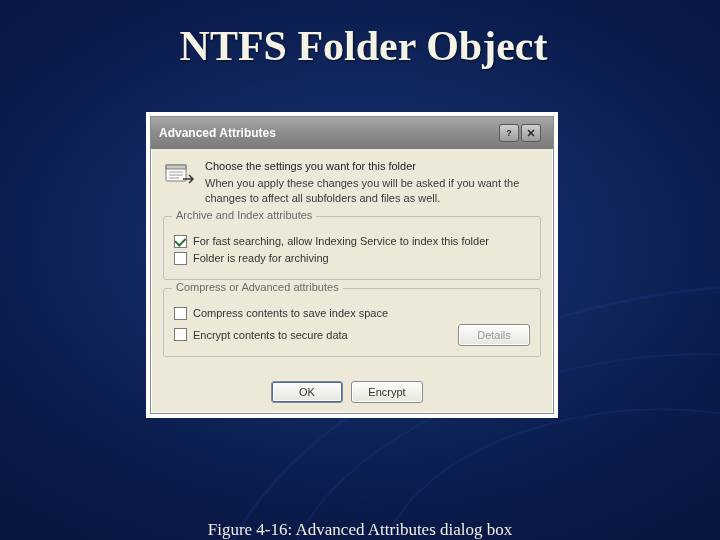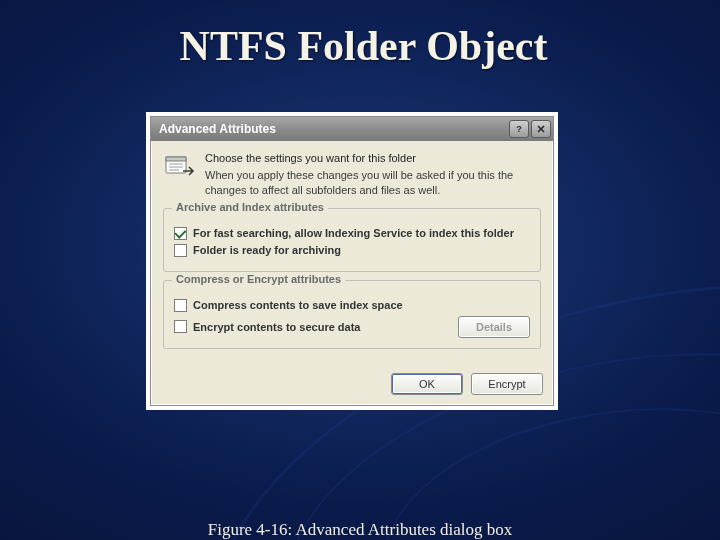--- a/index.html
+++ b/index.html
@@ -39,25 +39,25 @@
   .dialog {
     width: 100%;
     background: #ece9d8;
     border: 1px solid #8a8a8a;
     box-shadow: 0 0 0 1px #fff inset;
     font-size: 11px;
     color: #333;
   }
 
   .titlebar {
-    height: 24px;
+    height: 32px;
     background: linear-gradient(to bottom, #a8a8a8, #8c8c8c 50%, #7a7a7a);
     display:flex;
     align-items:center;
-    padding: 0 2px 0 8px;
+    padding: 0 12px 0 8px;
     color:#fff;
     font-weight:bold;
     font-size:12px;
   }
   .titlebar .spacer{flex:1}
   .tb-btn {
     width: 20px; height: 18px;
     margin-left: 2px;
     background: linear-gradient(to bottom, #cfcfcf, #9c9c9c);
     border: 1px solid #5a5a5a;
@@ -84,21 +84,20 @@
   .intro .text { flex:1; color:#3a3a3a; line-height:1.35; }
   .intro .headline { font-weight:normal; color:#222; margin-bottom:2px; }
 
   .group {
     margin: 8px 0 6px 0;
     padding: 14px 10px 10px 10px;
     position:relative;
     border: 1px solid #c0c0b8;
     border-radius: 3px;
     background: #ece9d8;
-    font-weight: bold;
   }
   .group-title {
     position:absolute;
     top:-8px; left:8px;
     background:#ece9d8;
     padding: 0 4px;
     color:#6a6a6a;
     font-size:11px;
   }
   .chk-row {
@@ -133,21 +132,21 @@
     border-radius:3px;
     padding: 0 2px;
     display:inline-flex; align-items:center; justify-content:center;
     box-shadow: 0 0 0 1px #fff inset;
   }
   .btn.disabled { color:#9a9a9a; }
   .btn.default { box-shadow: 0 0 0 1px #4a6aa8 inset, 0 0 0 2px #fff inset; }
 
   .footer {
     display:flex;
-    justify-content:flex-end;
+    justify-content:center;
     gap:8px;
     padding: 6px 10px 10px 0;
   }
 
   .caption {
     position:absolute;
     left:0; right:0;
     top: 484px;
     text-align:center;
     font-family: Georgia, "Times New Roman", serif;
@@ -196,38 +195,38 @@
           <rect x="3" y="6" width="20" height="16" rx="1" fill="#fff" stroke="#7a7a7a"></rect>
           <rect x="3" y="6" width="20" height="4" fill="#c9c9c9" stroke="#7a7a7a"></rect>
           <line x1="6" y1="13" x2="20" y2="13" stroke="#9a9a9a"></line>
           <line x1="6" y1="16" x2="20" y2="16" stroke="#9a9a9a"></line>
           <line x1="6" y1="19" x2="16" y2="19" stroke="#9a9a9a"></line>
           <path d="M20 20 L30 20 M26 16 L30 20 L26 24" fill="none" stroke="#3a3a3a" stroke-width="1.6"></path>
         </svg>
       </div>
       <div class="text">
         <div class="headline">Choose the settings you want for this folder</div>
-        <div>When you apply these changes you will be asked if you this the changes to affect all subfolders and files as well.</div>
+        <div>When you apply these changes you will be asked if you want the changes to affect all subfolders and files as well.</div>
       </div>
     </div>
 
     <div class="group">
       <div class="group-title">Archive and Index attributes</div>
       <div class="chk-row">
         <span class="chk checked"></span>
         <span>For fast searching, allow Indexing Service to index this folder</span>
       </div>
       <div class="chk-row">
         <span class="chk"></span>
         <span>Folder is ready for archiving</span>
       </div>
     </div>
 
     <div class="group">
-      <div class="group-title">Compress or Encrypt attributes</div>
+      <div class="group-title">Compress or Advanced attributes</div>
       <div class="chk-row">
         <span class="chk"></span>
         <span>Compress contents to save index space</span>
       </div>
       <div class="encrypt-row">
         <div class="chk-row" style="margin:4px 0;">
           <span class="chk"></span>
           <span>Encrypt contents to secure data</span>
         </div>
         <span class="btn disabled">Details</span>

